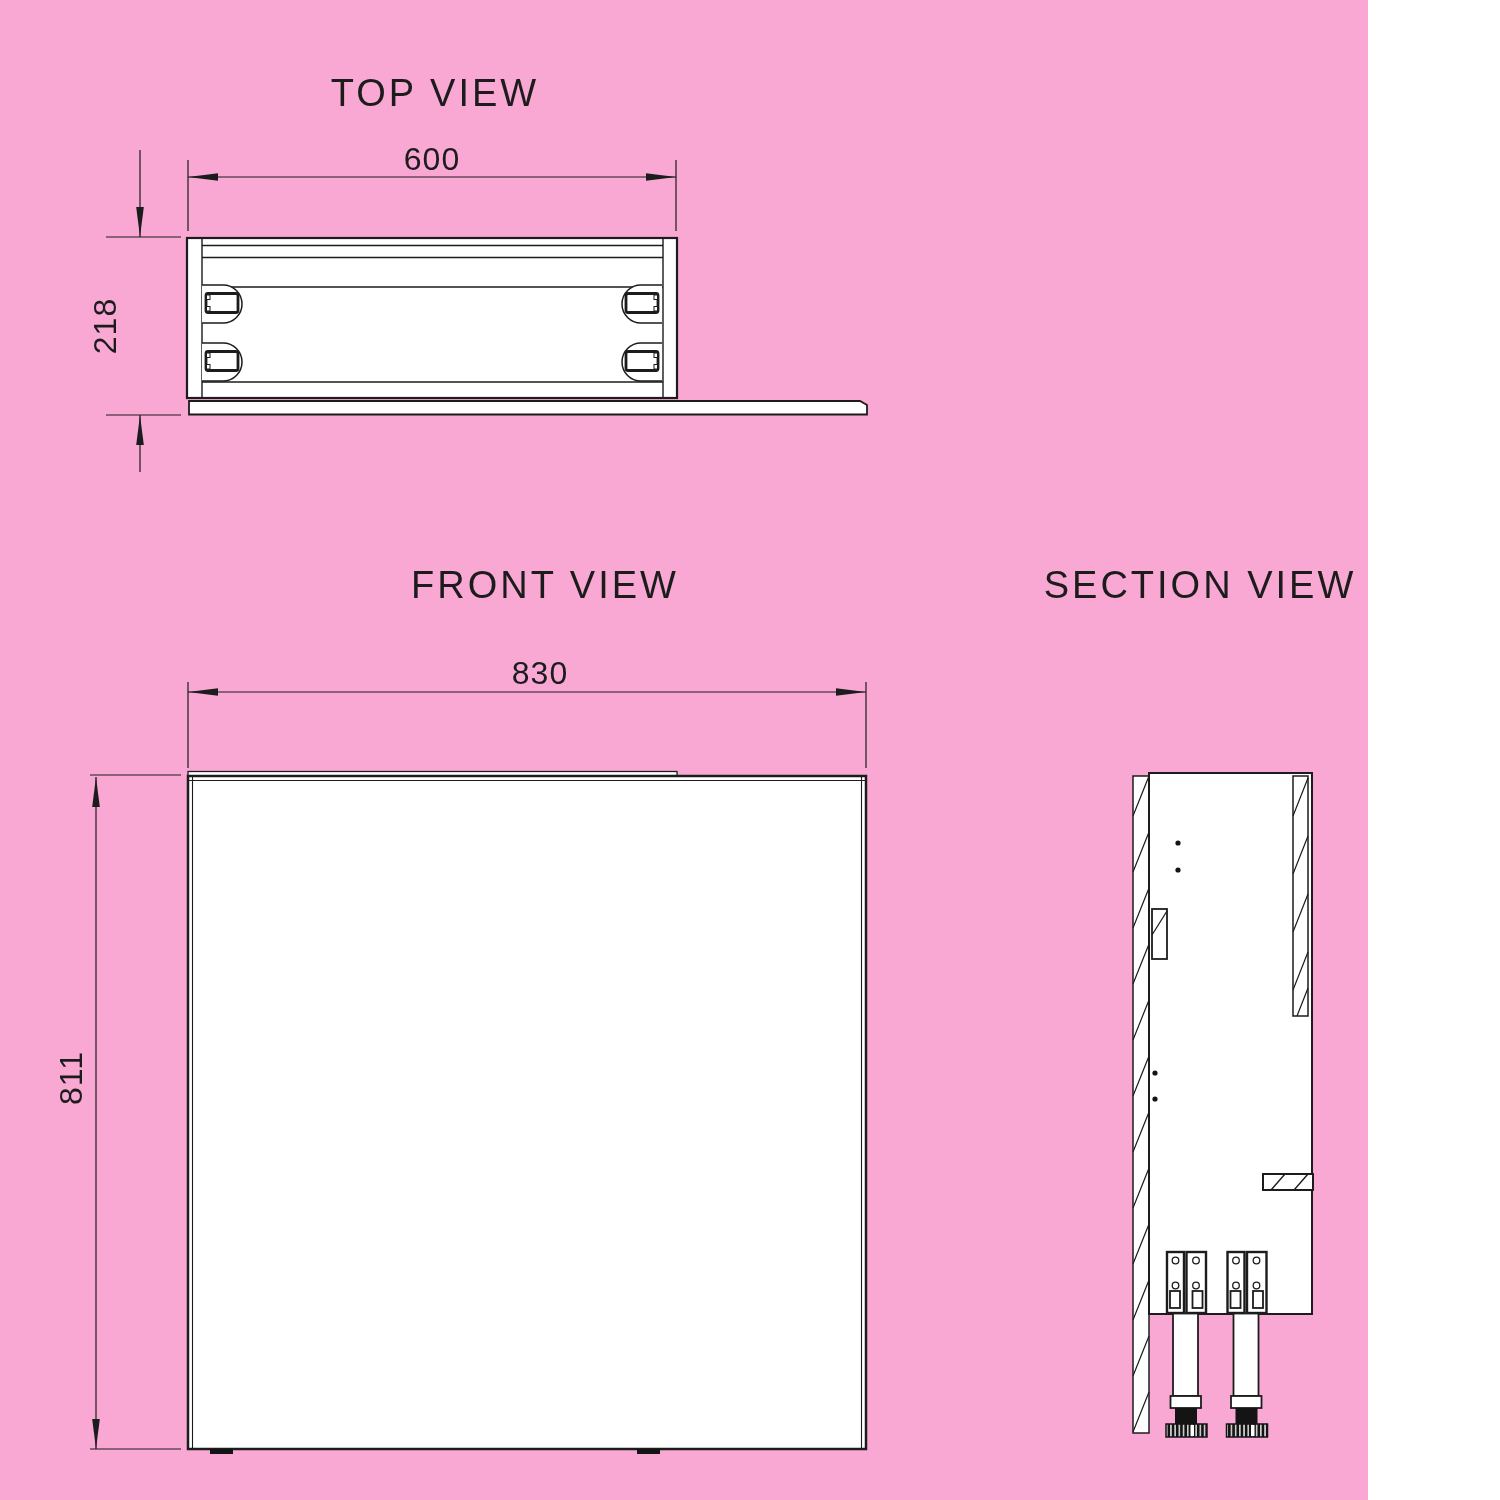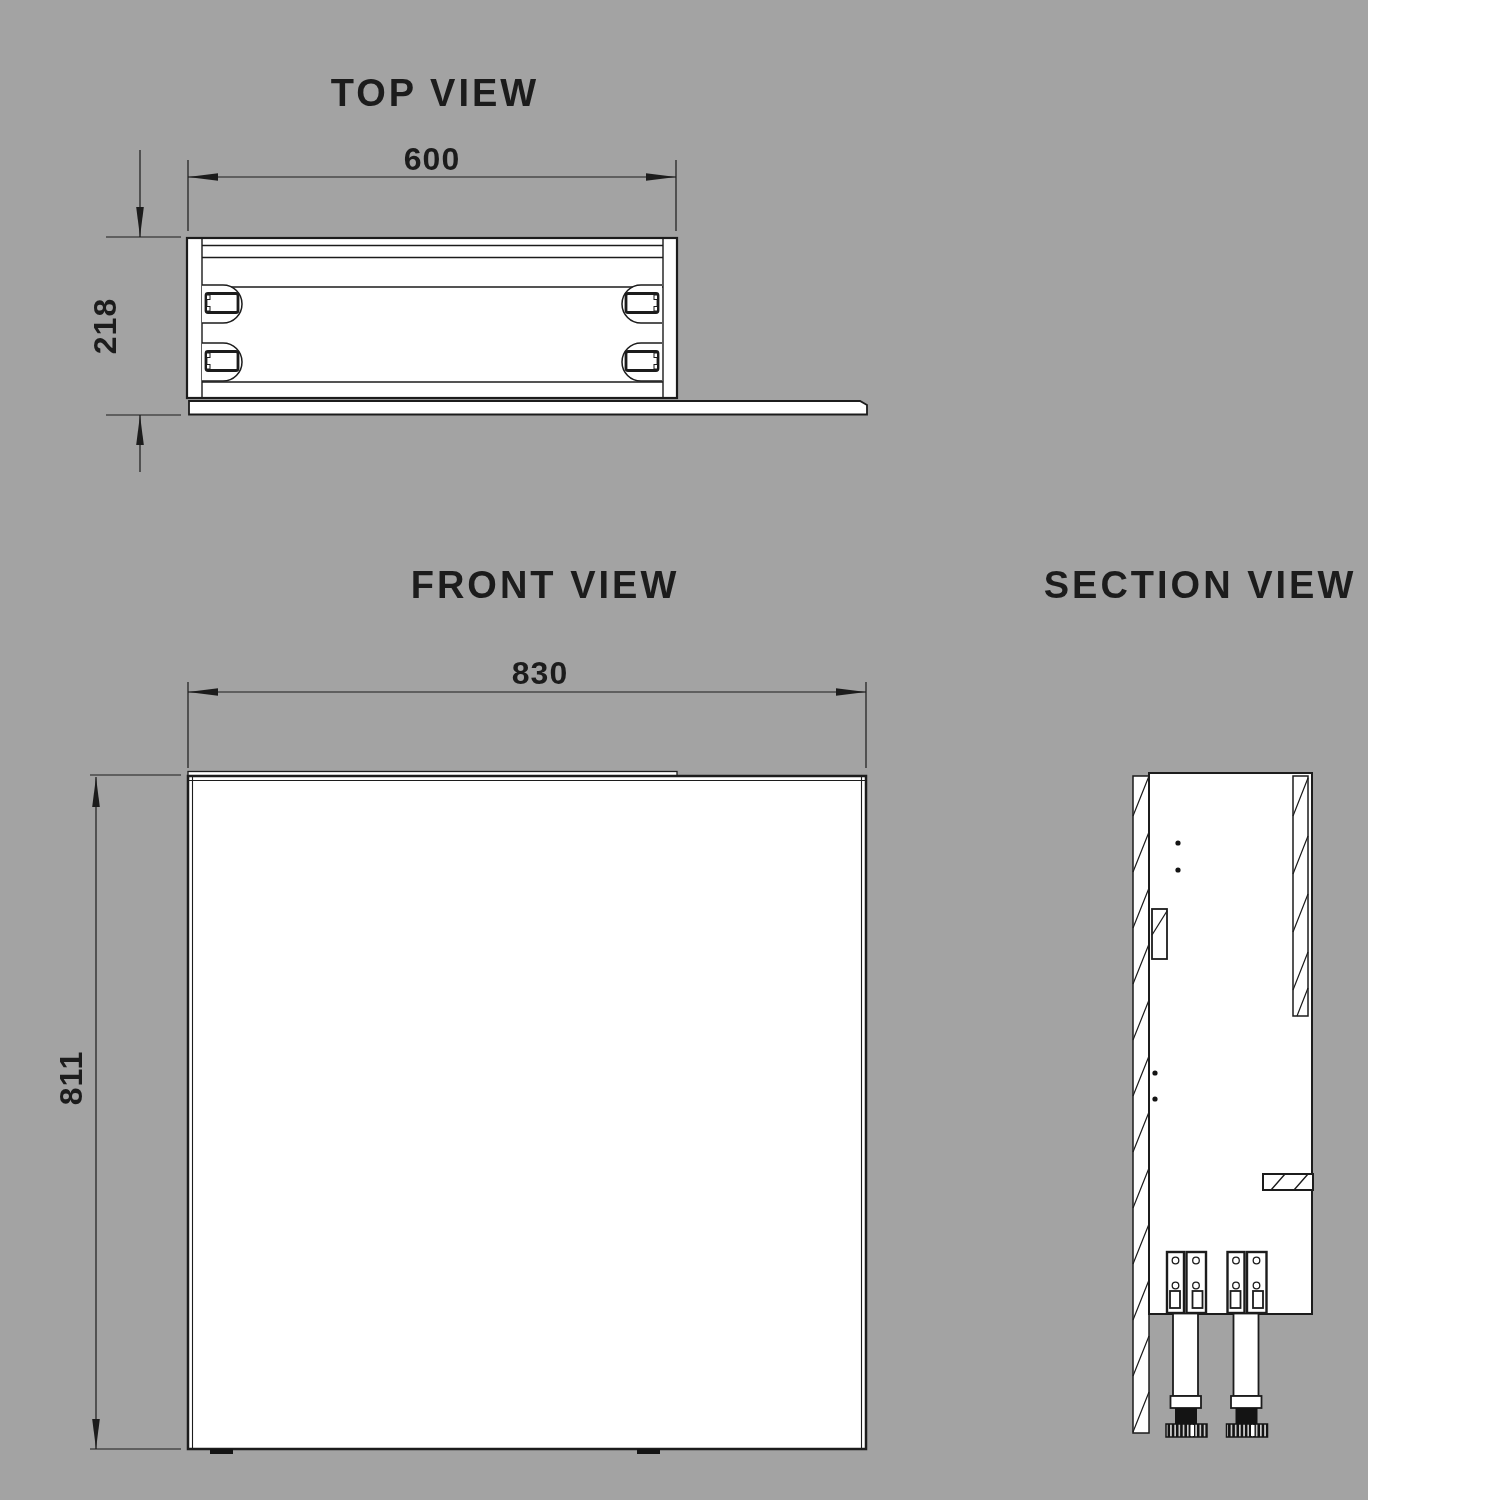--- a/index.html
+++ b/index.html
@@ -1,16 +1,16 @@
 <!DOCTYPE html>
 <html><head>
 <meta charset="utf-8">
 <style>
   html,body{margin:0;padding:0;background:#ffffff;}
-  .stage{width:1368px;height:1500px;position:relative;background:#a3a3a3;font-weight:bold;}
+  .stage{width:1368px;height:1500px;position:relative;background:#f9a8d4;}
   svg{display:block;}
   .t-title{font-family:"Liberation Sans",sans-serif;font-size:38px;letter-spacing:3px;fill:#1c1c1c;}
   .t-dim{font-family:"Liberation Sans",sans-serif;font-size:32px;letter-spacing:1px;fill:#1c1c1c;}
   .ln{stroke:#1c1c1c;fill:none;}
   .fw{fill:#ffffff;stroke:#1c1c1c;}
   .blk{fill:#141414;stroke:none;}
   .arr{fill:#1c1c1c;stroke:none;}
 </style>
 </head>
 <body>

